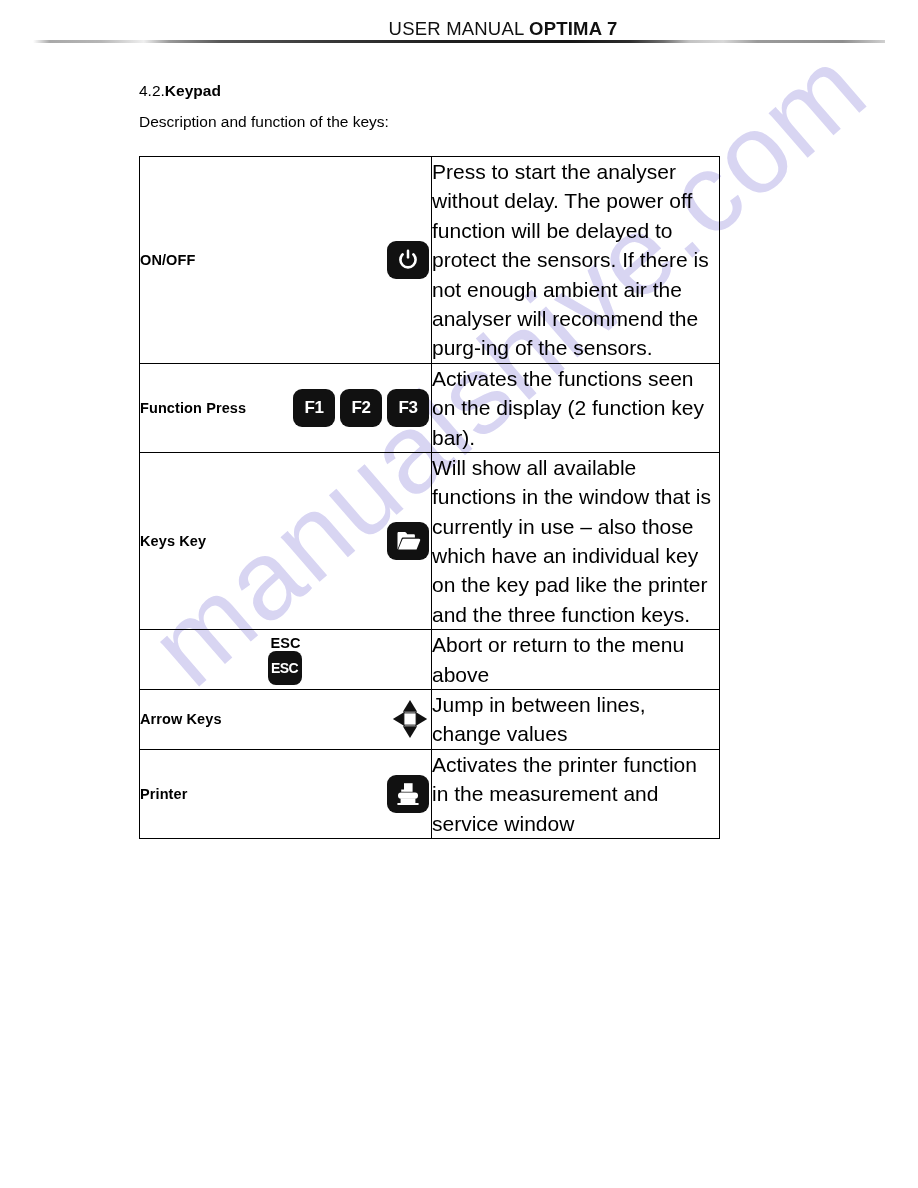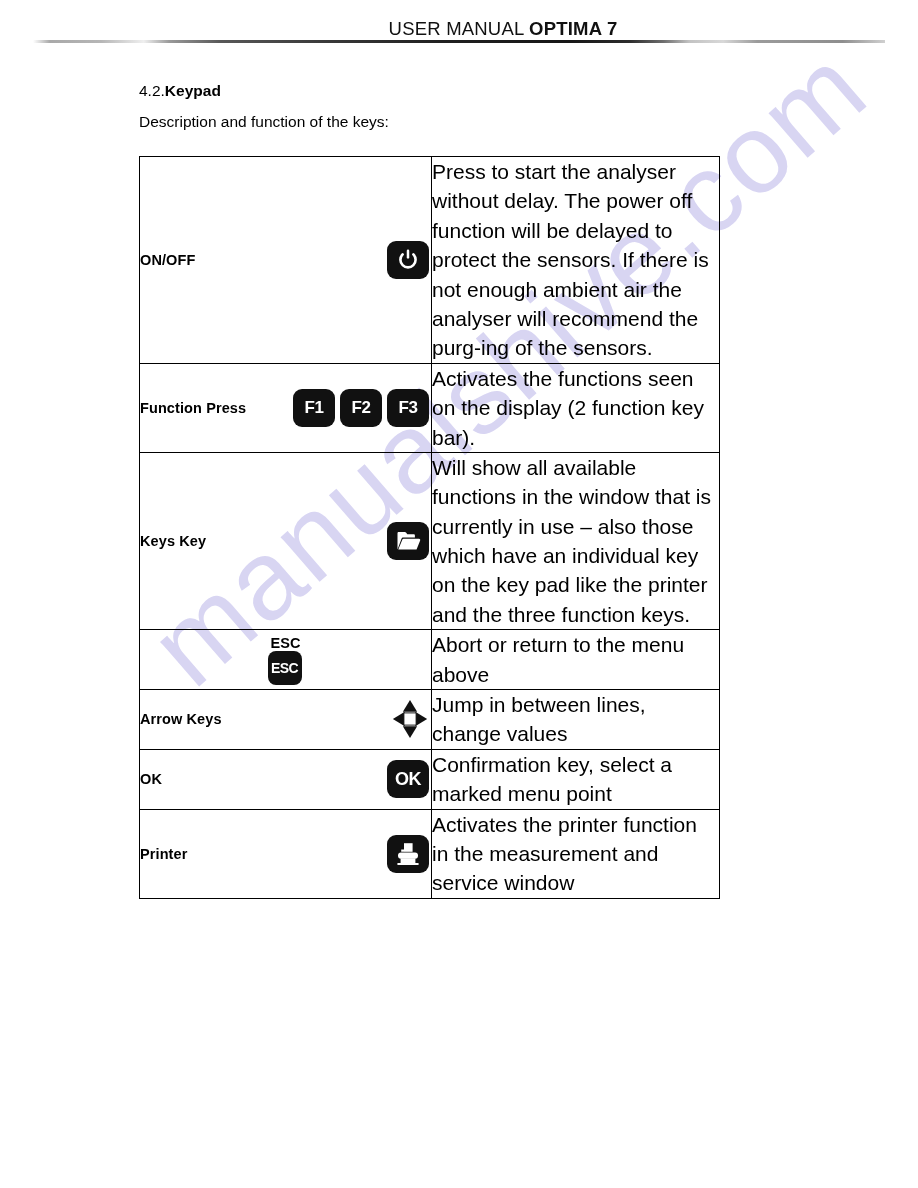--- a/index.html
+++ b/index.html
@@ -314,33 +314,20 @@
                 <polygon points="37,21 24.5,13.5 24.5,28.5" fill="#111111"></polygon>
                 <rect x="12.6" y="14.6" width="12.8" height="12.8" fill="#ffffff" stroke="#111111" stroke-width="1"></rect>
               </svg>
             </span>
           </span>
         </div>
       </td>
       <td class="desc-cell">Jump in between lines, change values</td>
     </tr>
 
-    <tr>
-      <td class="key-cell">
-        <div class="key-cell-inner" style="min-height:54px;">
-          <span class="key-label">OK</span>
-          <span class="key-icons">
-            <span class="keycap">
-              <span class="keycap-text ok">OK</span>
-            </span>
-          </span>
-        </div>
-      </td>
-      <td class="desc-cell">Confirmation key, select a marked menu point</td>
-    </tr>
 
     <tr>
       <td class="key-cell">
         <div class="key-cell-inner" style="min-height:54px;gap:16px;">
           <span class="key-label">Printer</span>
           <span class="key-icons">
             <span class="keycap">
               <svg class="icon-svg" width="26" height="26" viewBox="0 0 26 26" aria-hidden="true">
                 <path d="M9 2.2h8.6v8.6H9z" fill="#ffffff"></path>
                 <path d="M9 2.2 L9 8.4 L6.2 8.4 L6.2 10.8 L9 10.8 Z" fill="#ffffff"></path>

